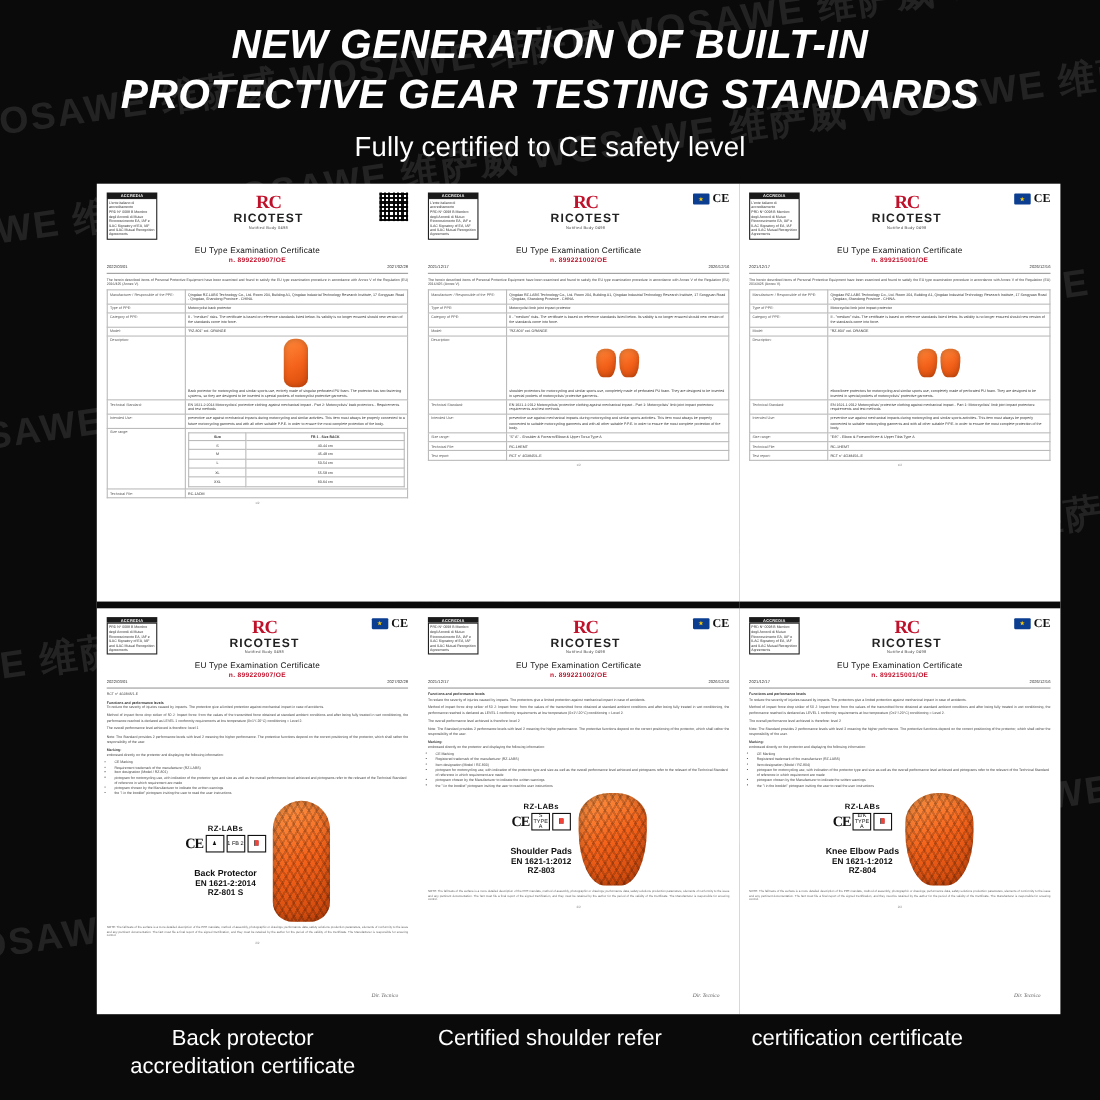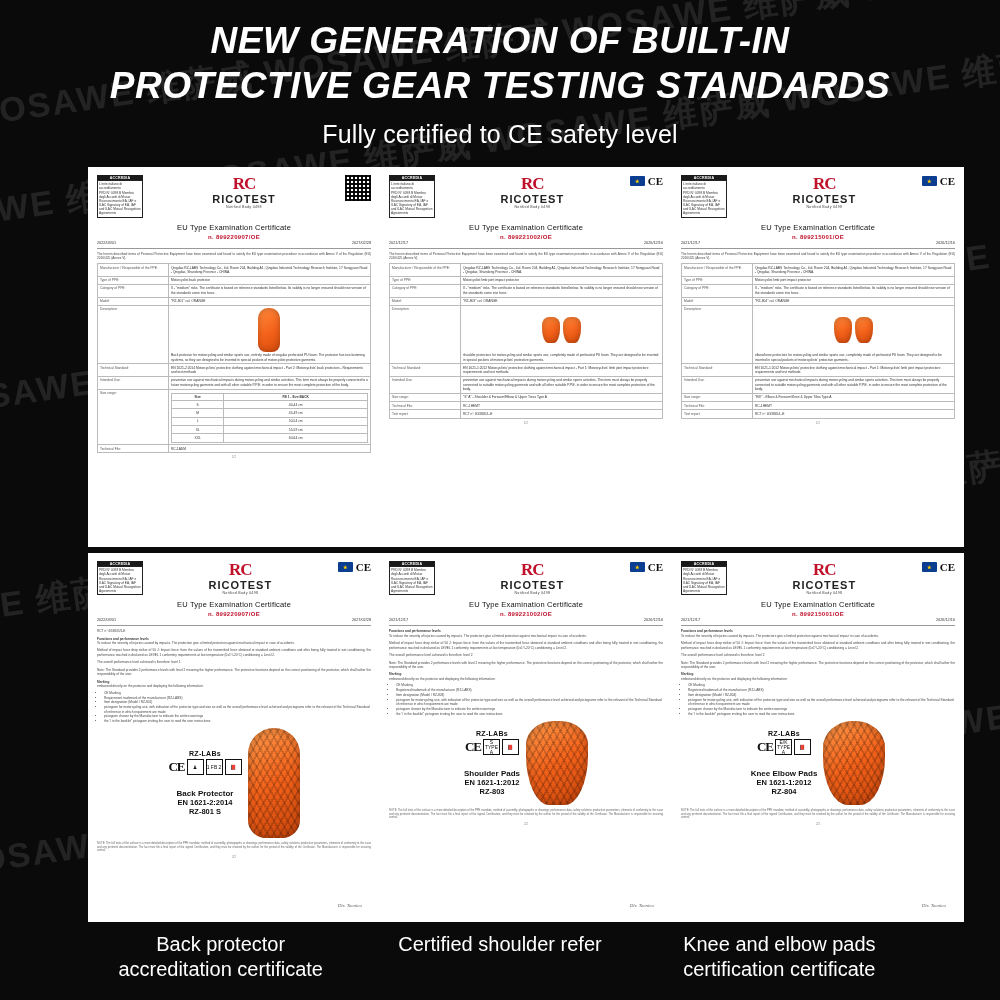--- a/index.html
+++ b/index.html
@@ -802,16 +802,15 @@
 <div class="captions">
   <div class="caption">
     <div>Back protector</div>
     <div>accreditation certificate</div>
   </div>
   <div class="caption">
     <div>Certified shoulder refer</div>
     <div></div>
   </div>
   <div class="caption">
-    <div>Knee and elbow pads</div>
     <div>certification certificate</div>
   </div>
 </div>
 
 </body></html>

